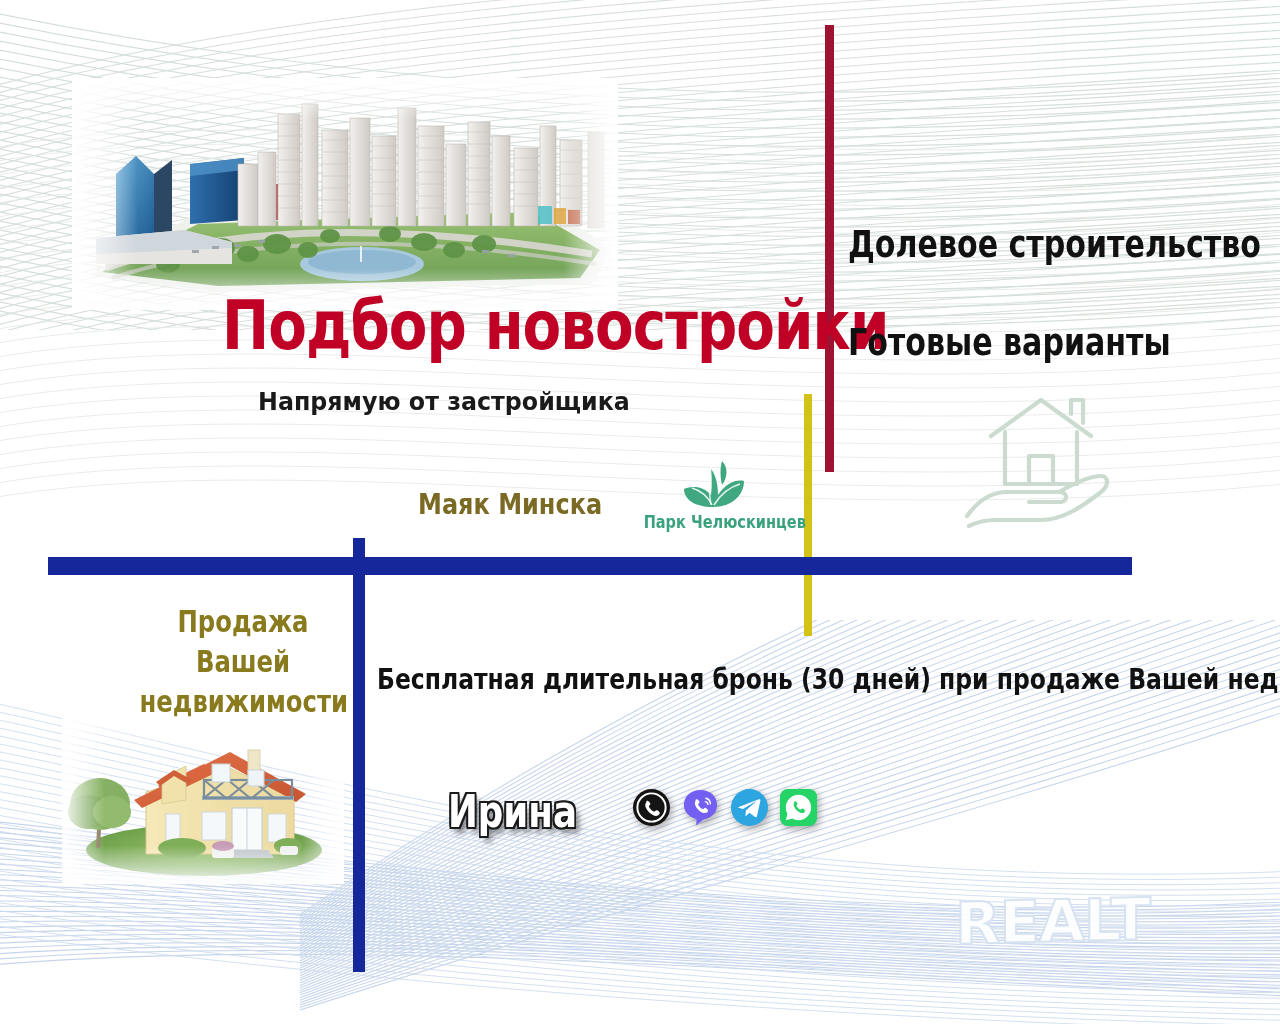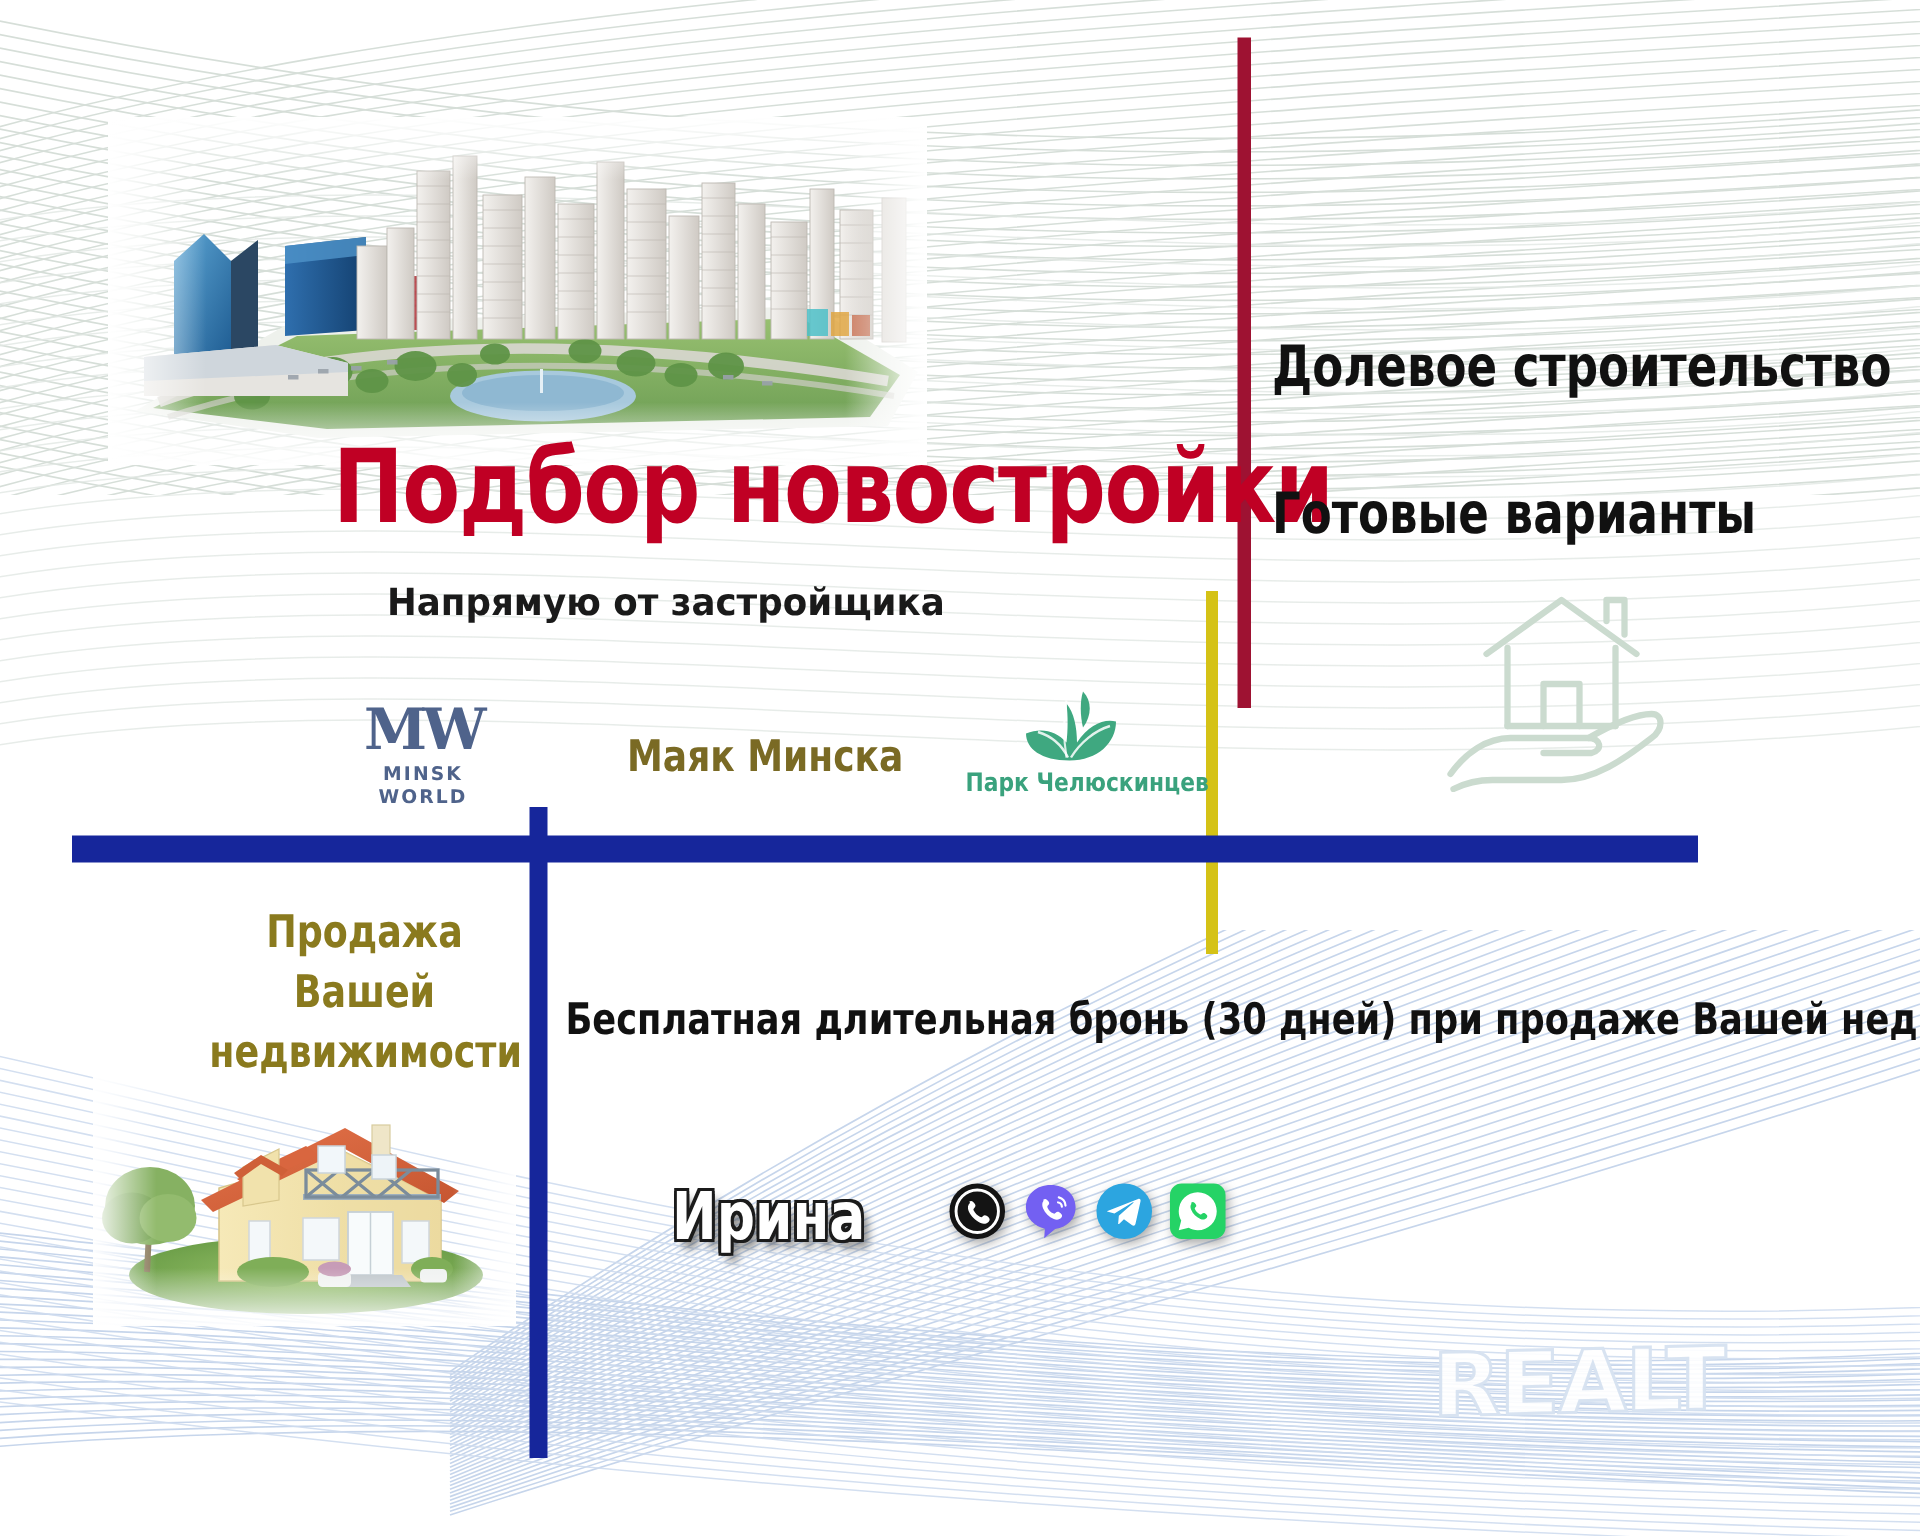--- a/index.html
+++ b/index.html
@@ -554,24 +554,20 @@
 
   <div id="title">Подбор новостройки</div>
   <div id="subtitle">Напрямую от застройщика</div>
   <div class="head-right" id="head-1">Долевое строительство</div>
   <div class="head-right" id="head-2">Готовые варианты</div>
 
   <div id="left-promo">Продажа Вашей недвижимости</div>
   <div id="banner-line">Бесплатная длительная бронь (30 дней) при продаже Вашей недвижимости</div>
   <div id="agent-name">Ирина</div>
 
-  <div id="logo-mw">
-    <div class="mono">MW</div>
-    <div class="cap">MINSK WORLD</div>
-  </div>
 
   <div id="logo-mayak">Маяк Минска</div>
 
   <div id="logo-park">
     <svg width="70" height="56" viewBox="0 0 70 56" style="display:block;margin:0 auto;">
       <path d="M35 52 C16 52 6 44 6 34 C16 30 26 32 33 40 C34 32 34 22 33 14 C38 20 40 30 40 40 C48 28 58 24 66 26 C66 40 54 52 35 52 Z" fill="#3fa880"></path>
       <path d="M34 50 C30 42 24 36 14 33" stroke="#ffffff" stroke-width="1.6" fill="none" opacity=".85"></path>
       <path d="M36 50 C42 40 52 32 62 29" stroke="#ffffff" stroke-width="1.6" fill="none" opacity=".85"></path>
       <path d="M33 12 C31 24 31 38 33 50" stroke="#ffffff" stroke-width="1.4" fill="none" opacity=".8"></path>
       <path d="M44 6 C50 12 50 22 44 30 C42 22 42 12 44 6 Z" fill="#3fa880"></path>

